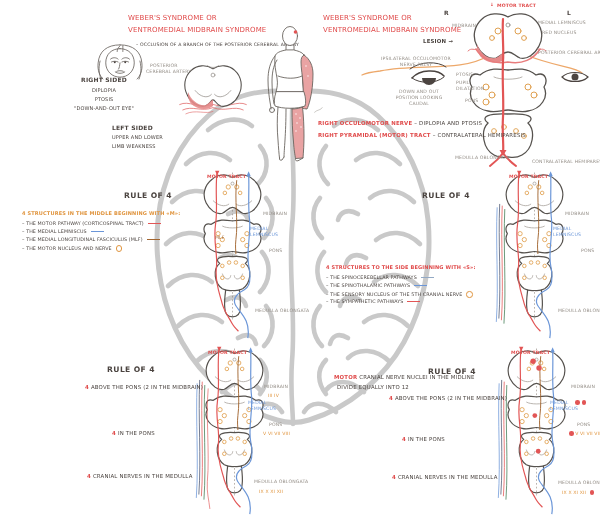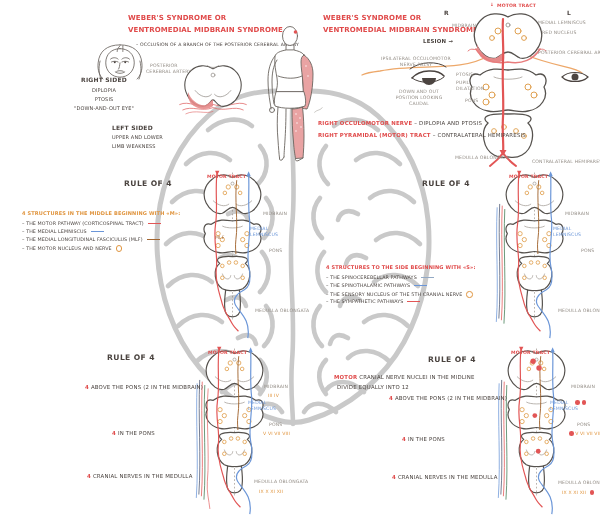--- a/index.html
+++ b/index.html
@@ -4,22 +4,22 @@
 <style>
   html,body{margin:0;padding:0;background:#fff;}
   .canvas{position:relative;width:600px;height:515px;overflow:hidden;background:#fff;
           font-family:"DejaVu Sans",sans-serif;color:#4b4440;}
   .pos{position:absolute;white-space:nowrap;}
   .ctr{transform:translateX(-50%);text-align:center;}
   .t45{font-size:4.6px;letter-spacing:.15px;}
   .t5{font-size:5px;letter-spacing:.15px;}
   .t55{font-size:5.4px;letter-spacing:.2px;}
   .t6{font-size:6px;letter-spacing:.2px;}
-  .t7{font-size:7px;letter-spacing:.1px;font-weight:bold;}
-  .t8{font-size:7.6px;letter-spacing:.4px;font-weight:bold;}
+  .t7{font-size:7px;letter-spacing:.1px;font-weight:normal;}
+  .t8{font-size:7.6px;letter-spacing:.4px;font-weight:bold;margin-top:12px;}
   .red{color:#e04a4a;}
   .orange{color:#e0953f;}
   .blue{color:#6b96d8;}
   .brown{color:#a2652f;}
   .gray{color:#948e87;}
   .ink{color:#4b4440;}
   .hd{font-weight:bold;}
   .li{font-size:4.8px;letter-spacing:.1px;color:#4b4440;}
   .li::before{content:"–  ";color:#4b4440;}
   .sw{display:inline-block;width:13px;height:0;border-top:1.3px solid #e25555;vertical-align:middle;margin-left:4px;}

